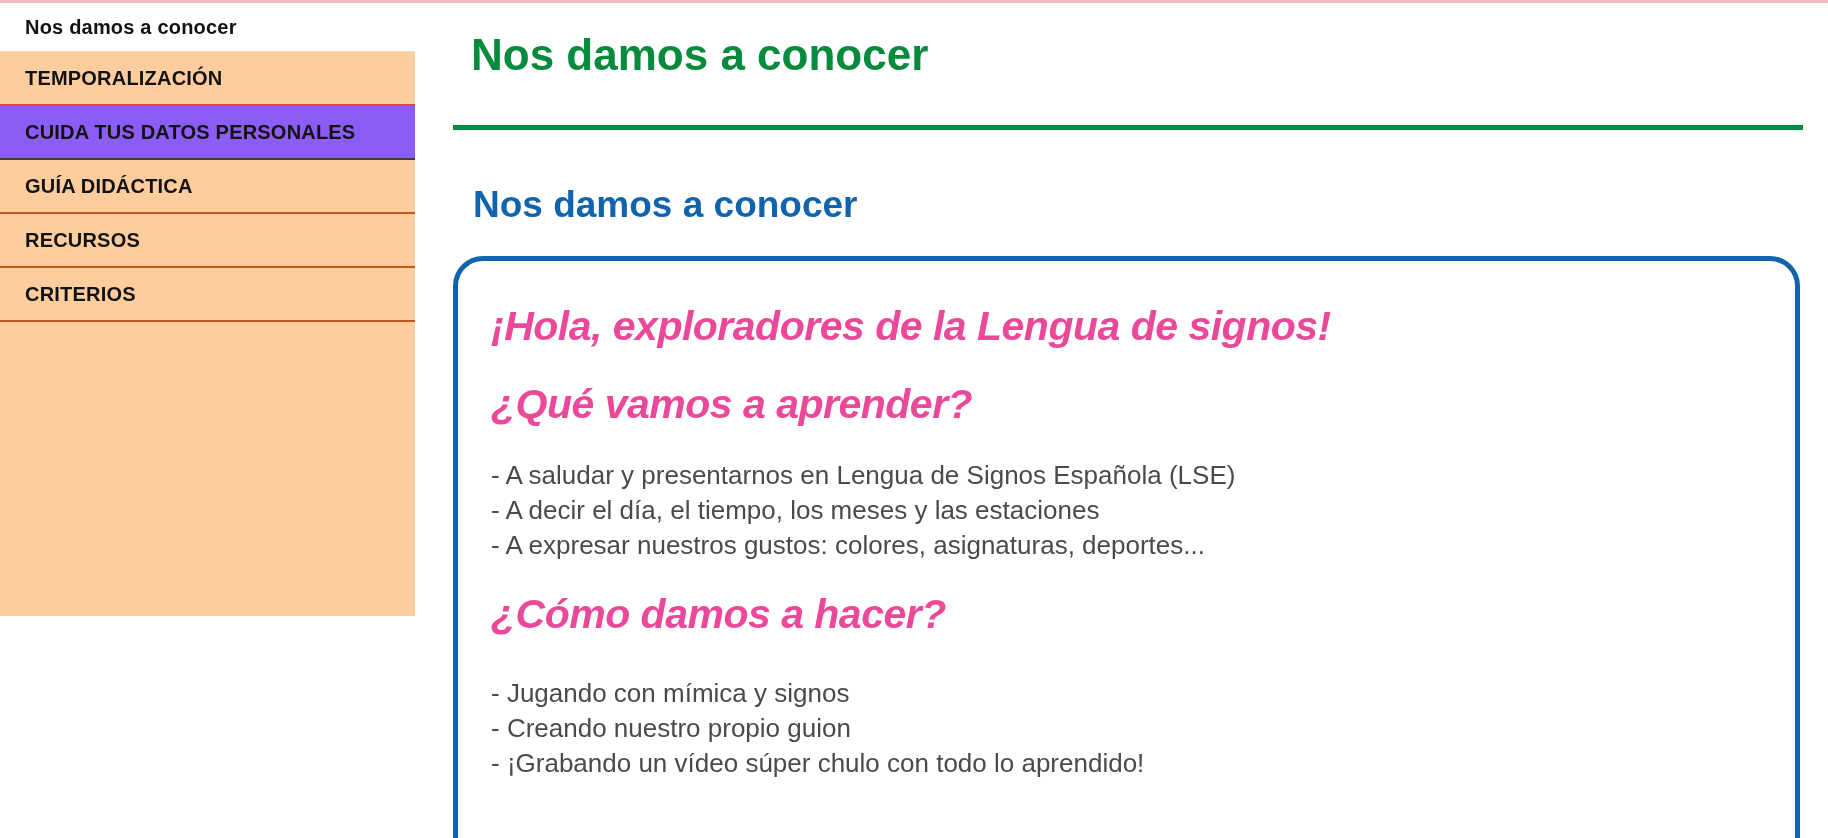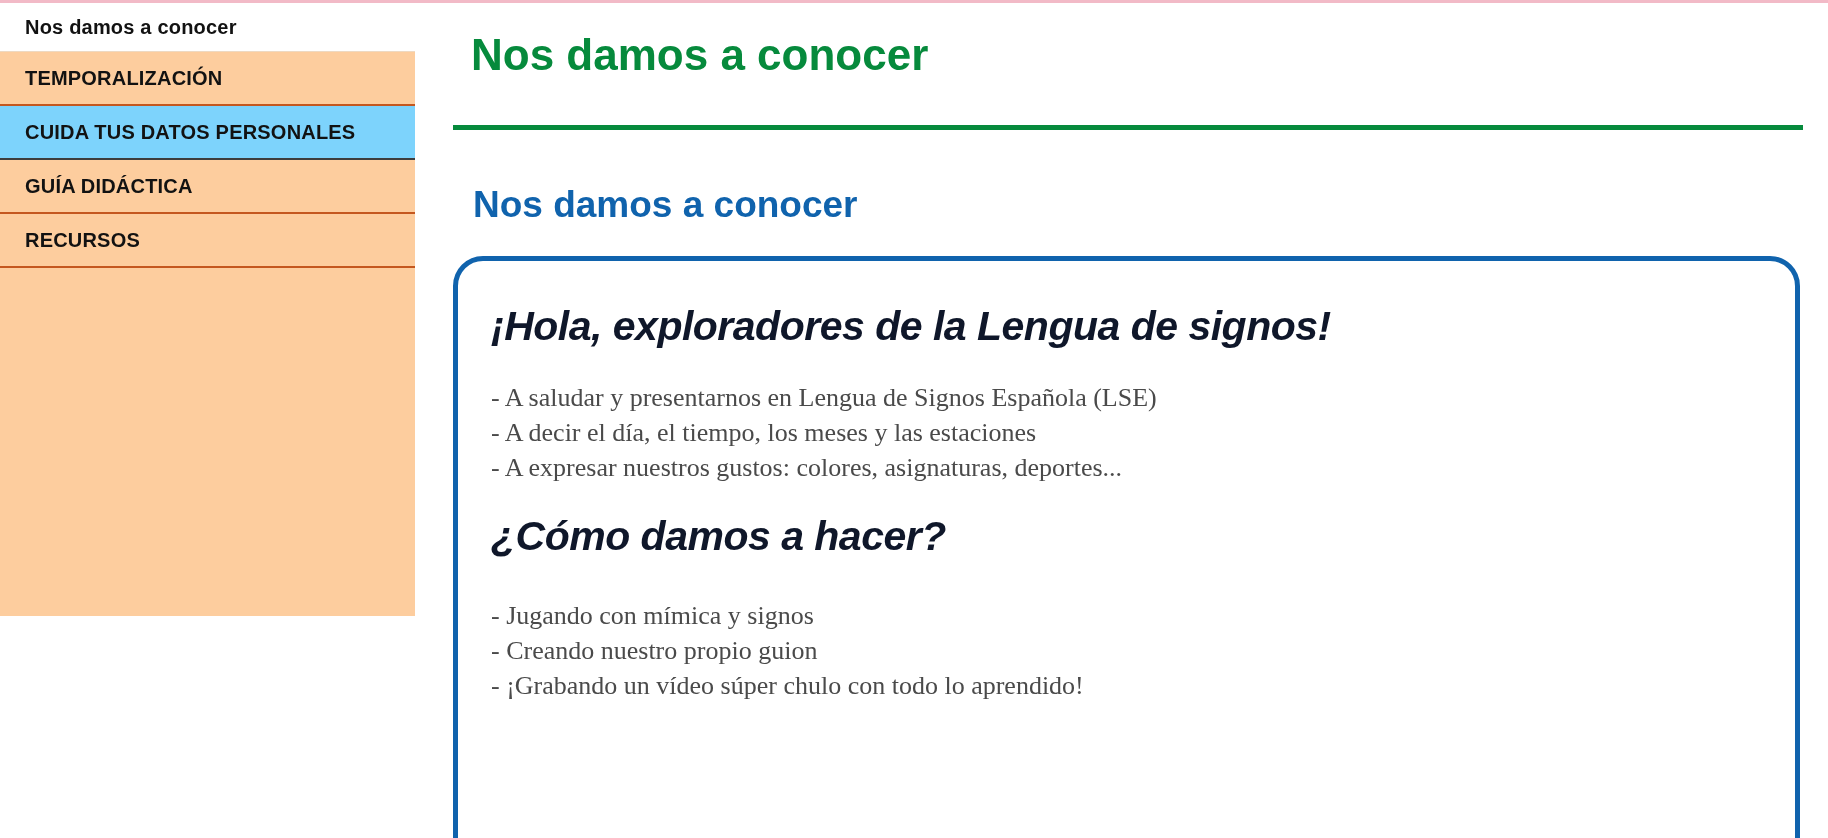--- a/index.html
+++ b/index.html
@@ -15,47 +15,47 @@
     padding: 11px 25px; line-height: 30px;
     font-size: 20px; font-weight: bold; color: #121212;
     border-bottom: 2px solid #c4571f; cursor: pointer;
     letter-spacing: 0.2px;
   }
   .nav-item.current {
     background: #ffffff; border-bottom: 1px solid #eed9c2;
     padding: 9px 25px;
   }
   .nav-item.active {
-    background: #7dd3fc; border-bottom: 2px solid #3d3d3d;
+    background: #8b5cf6; border-bottom: 2px solid #3d3d3d;
   }
 
   
   .main { flex: 1 1 auto; padding-left: 38px; }
   .page-title {
     margin: 26px 0 0 18px; font-size: 44px; line-height: 1.2;
     font-weight: bold; color: #068a3c;
   }
   .green-rule { margin-top: 43px; width: 1350px; height: 5px; background: #068a3c; border: none; }
   .section-title {
     margin: 53px 0 0 20px; font-size: 37px; line-height: 1.2;
     font-weight: bold; color: #1063ad;
   }
   .card {
     margin-top: 29px; width: 1347px; height: 660px;
     border: 5px solid #1063ad; border-radius: 30px;
     padding: 26px 45px 40px 33px; background: #ffffff;
   }
   .card-heading {
     font-size: 41px; line-height: 51px; font-weight: bold; font-style: italic;
-    color: #0f172a; letter-spacing: -0.5px;
+    color: #ec4899; letter-spacing: -0.5px;
   }
   .card-heading.intro { margin-top: 14px; }
   .card-heading.que   { margin-top: 27px; }
   .card-heading.como  { margin-top: 26px; }
-  .card-list { margin-top: 28px; list-style: none; font-family: Liberation Serif, serif; }
+  .card-list { margin-top: 28px; list-style: none; }
   .card-list.second { margin-top: 36px; }
   .card-list li {
     font-size: 26px; line-height: 35px; color: #4a4a4a;
   }
 </style>
 </head>
 <body>
 
 <div class="top-line"></div>
 
@@ -70,30 +70,34 @@
     </div>
     <div class="nav-item active">
       <span>CUIDA TUS DATOS PERSONALES</span>
     </div>
     <div class="nav-item">
       <span>GUÍA DIDÁCTICA</span>
     </div>
     <div class="nav-item">
       <span>RECURSOS</span>
     </div>
+    <div class="nav-item">
+      <span>CRITERIOS</span>
+    </div>
   </nav>
 
   <main class="main">
     <h1 class="page-title">Nos damos a conocer</h1>
     <div class="green-rule"></div>
     <h2 class="section-title">Nos damos a conocer</h2>
 
     <section class="card">
       <h3 class="card-heading intro">¡Hola, exploradores de la Lengua de signos!</h3>
 
+      <h3 class="card-heading que">¿Qué vamos a aprender?</h3>
       <ul class="card-list">
         <li>- A saludar y presentarnos en Lengua de Signos Española (LSE)</li>
         <li>- A decir el día, el tiempo, los meses y las estaciones</li>
         <li>- A expresar nuestros gustos: colores, asignaturas, deportes...</li>
       </ul>
 
       <h3 class="card-heading como">¿Cómo damos a hacer?</h3>
       <ul class="card-list second">
         <li>- Jugando con mímica y signos</li>
         <li>- Creando nuestro propio guion</li>

